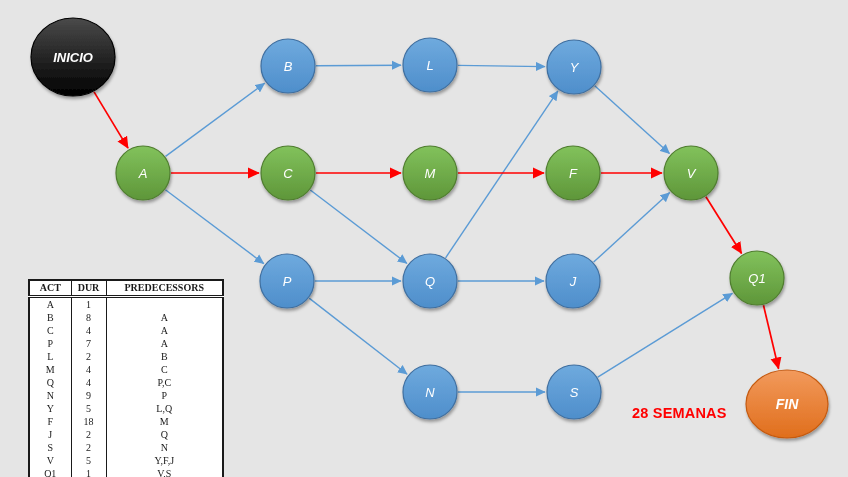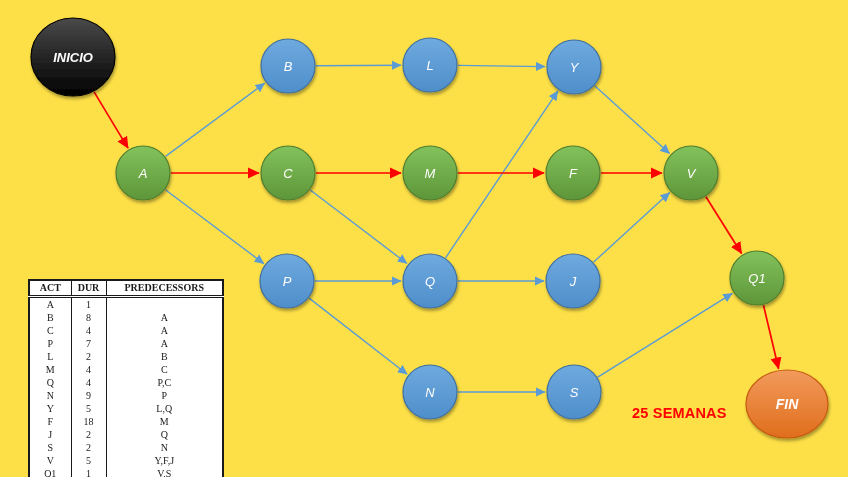--- a/index.html
+++ b/index.html
@@ -1,20 +1,20 @@
 <!DOCTYPE html>
 <html><head>
 <meta charset="utf-8">
 <style>
   html, body { margin: 0; padding: 0; background: #fff; }
   .stage {
     position: relative;
     width: 848px;
     height: 477px;
-    background: #fde047;
+    background: #e5e5e5;
     overflow: hidden;
     font-family: "Liberation Sans", sans-serif;
   }
   #diagram-svg { position: absolute; left: 0; top: 0; }
   .acttable {
     position: absolute;
     left: 28px;
     top: 279px;
     width: 194px;
     border-collapse: collapse;
@@ -258,14 +258,14 @@
           <td>Y,F,J</td>
         </tr>
         <tr>
           <td>Q1</td>
           <td>1</td>
           <td>V,S</td>
         </tr>
       </tbody>
   </table>
 
-  <div class="caption" style="color:#FF0000">25 SEMANAS</div>
+  <div class="caption" style="color:#FF0000">28 SEMANAS</div>
 </div>
 
 </body></html>

